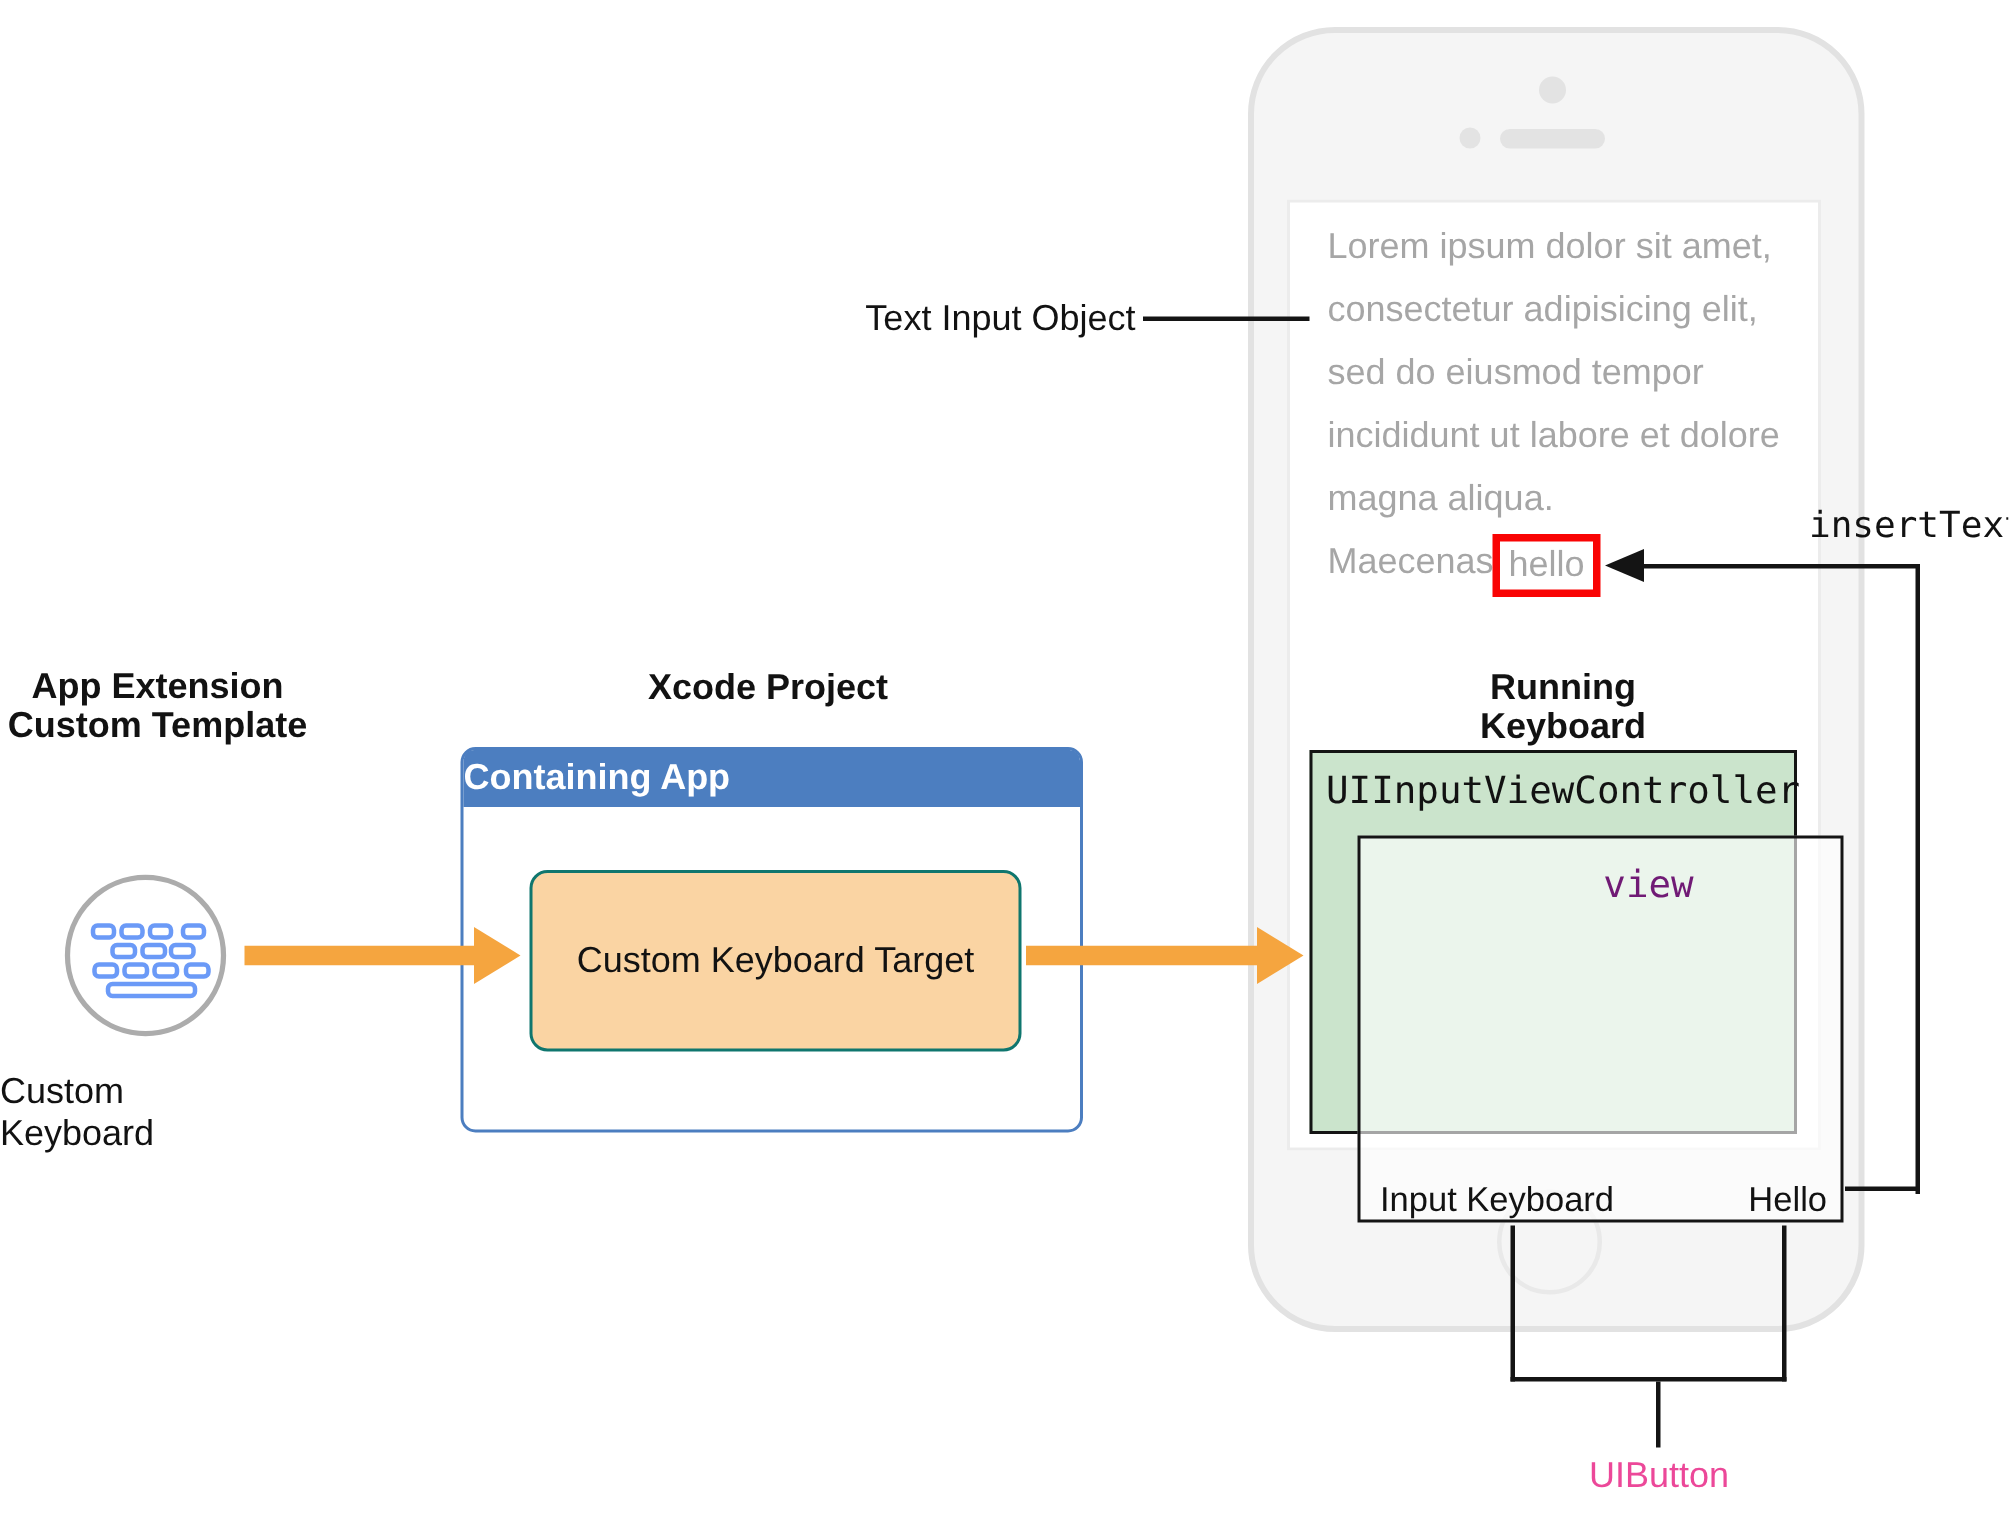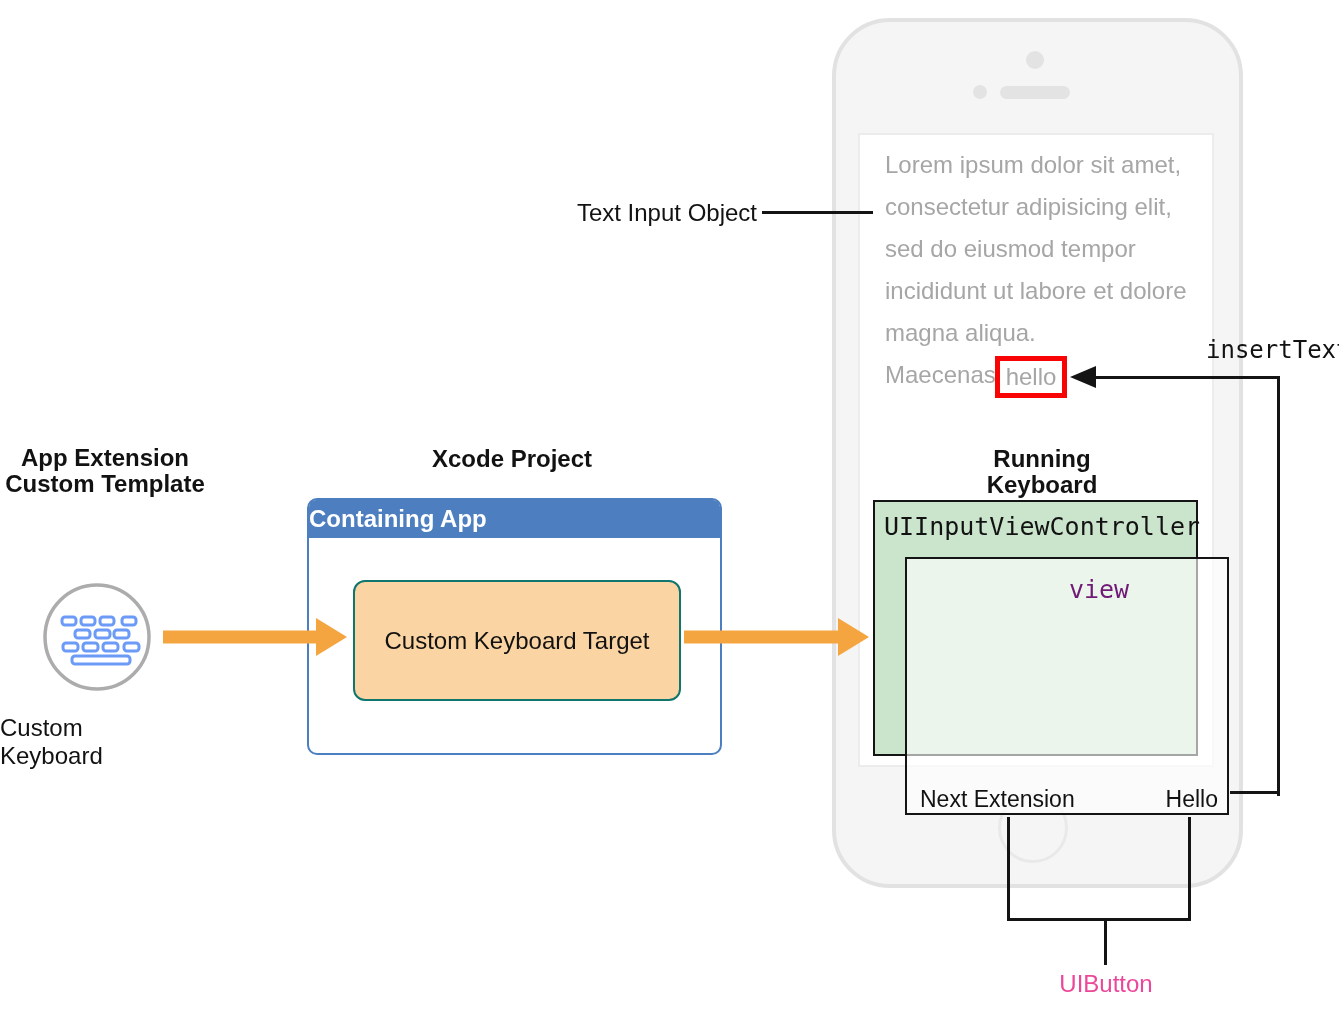--- a/index.html
+++ b/index.html
@@ -165,21 +165,21 @@
   <div class="abs it-arrowhead"></div>
 
   <div class="abs bold-title rk-title">Running Keyboard</div>
 
   <div class="abs ivc-box">
     <div class="mono ivc-label">UIInputViewController</div>
   </div>
 
   <div class="abs view-box">
     <div class="mono view-label">view</div>
-    <div class="next-kb-label">Next Extension</div>
+    <div class="next-kb-label">Input Keyboard</div>
     <div class="hello-label">Hello</div>
   </div>
 
   <div class="abs blk br-v1"></div>
   <div class="abs blk br-v2"></div>
   <div class="abs blk br-h"></div>
   <div class="abs blk br-vc"></div>
   <div class="abs uibutton-label">UIButton</div>
 
 </div>

